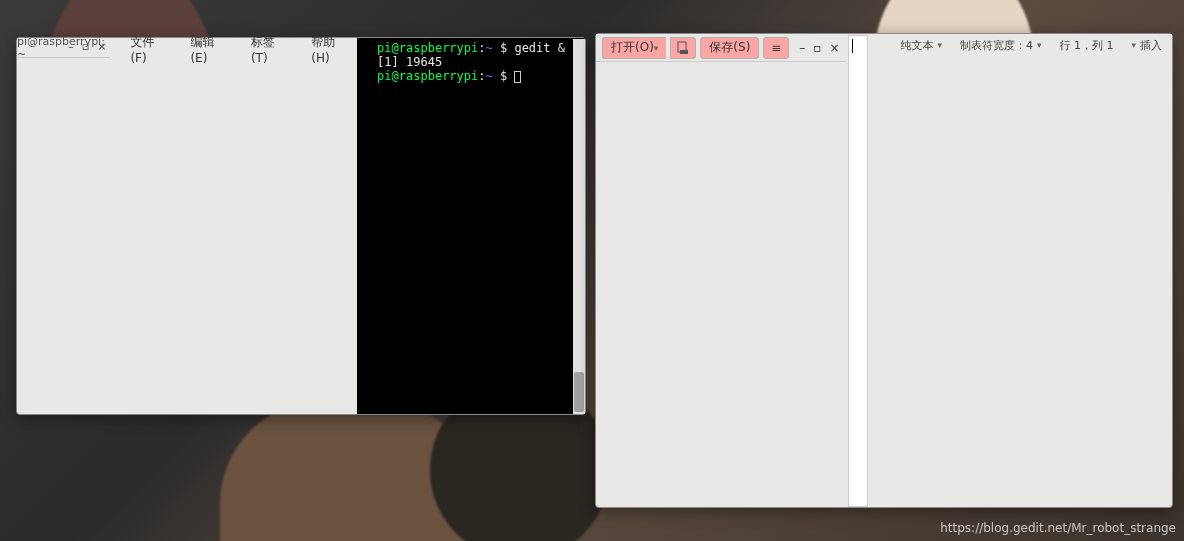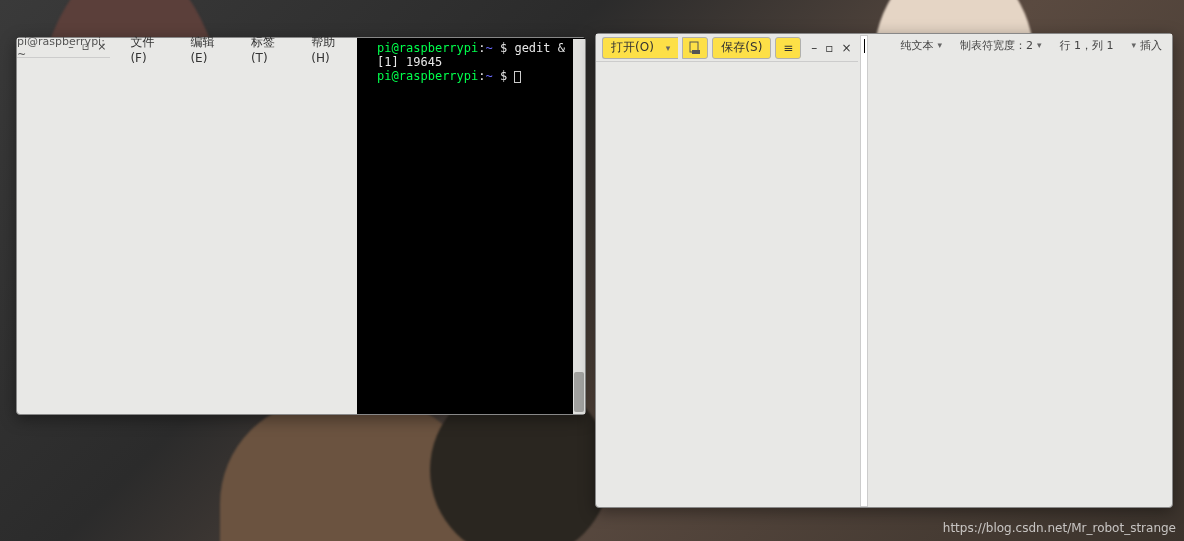--- a/index.html
+++ b/index.html
@@ -61,22 +61,22 @@
   .term-scroll-thumb { position:absolute; right:1px; bottom:2px; width:10px; height:40px; background:#a0a09e; border-radius:2px; }
 
   
   .gedit { left:595px; top:33px; width:578px; height:475px; }
   .gedit-header {
     height:28px; display:flex; align-items:center; gap:4px;
     padding:0 6px; background:#e8e8e6; border-bottom:1px solid #ccc;
   }
   .hbtn {
     height:22px; padding:0 8px; font-size:12px; color:#333;
-    background:#fde047; border:1px solid #b0b0ae; border-radius:3px;
-    display:flex; align-items:center; gap:12px; cursor:pointer;
+    background:#fca5a5; border:1px solid #b0b0ae; border-radius:3px;
+    display:flex; align-items:center; gap:0; cursor:pointer;
   }
   .hbtn.small { width:26px; justify-content:center; padding:0; }
   .hbtn.group-l { border-top-right-radius:0; border-bottom-right-radius:0; border-right:none; }
   .hbtn.group-r { border-top-left-radius:0; border-bottom-left-radius:0; }
   .gedit-title { flex:1; text-align:center; font-size:12px; color:#444; }
   .gedit-wc { display:flex; gap:8px; margin-left:6px; }
   .gedit-wc span { font-size:12px; color:#333; cursor:pointer; line-height:14px; }
   .gedit-body { flex:1; background:#fff; border:1px solid #ccc; margin:1px 2px 0 2px; position:relative; }
   .gedit-body .caret { position:absolute; left:3px; top:3px; width:1px; height:14px; background:#000; }
   .gedit-status {
@@ -151,24 +151,24 @@
   </div>
   <div class="gedit-body">
     <div class="caret"></div>
   </div>
   <div class="gedit-status">
     <div class="g-drop">
       <span>纯文本</span>
       <span class="tri">▾</span>
     </div>
     <div class="g-drop">
-      <span>制表符宽度：2</span>
+      <span>制表符宽度：4</span>
       <span class="tri">▾</span>
     </div>
     <span>行 1，列 1</span>
     <div class="g-drop">
       <span class="tri">▾</span>
       <span>插入</span>
     </div>
   </div>
 </div>
 
-<div class="watermark">https://blog.csdn.net/Mr_robot_strange</div>
+<div class="watermark">https://blog.gedit.net/Mr_robot_strange</div>
 
 </body></html>

